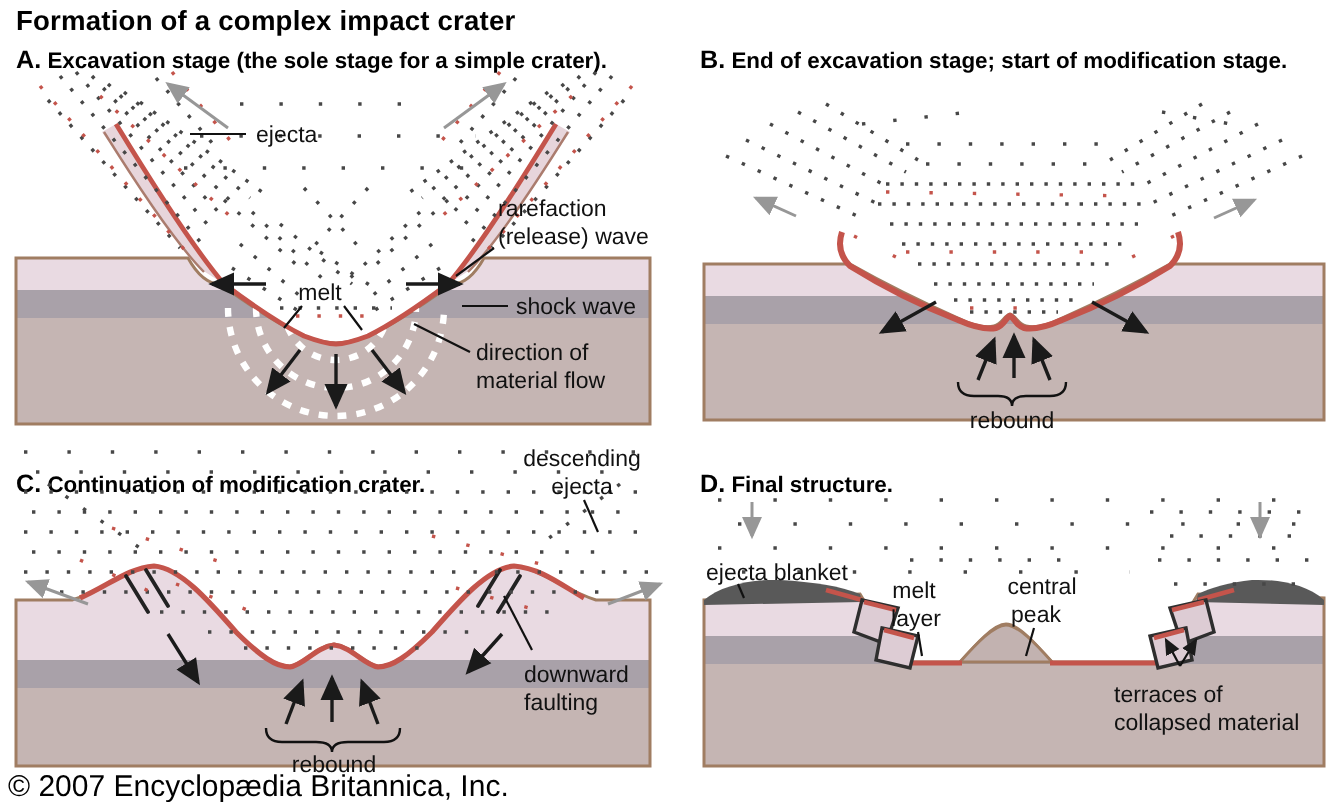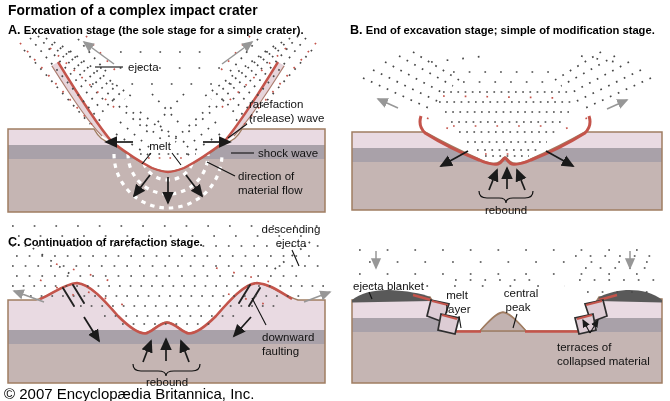--- a/index.html
+++ b/index.html
@@ -26,22 +26,23 @@
   .fault{stroke:#222;stroke-width:1.9;fill:none;stroke-linecap:round;}
 </style>
 </head>
 <body>
 
 <div id="stage">
 
   <div id="main-title" class="abs">Formation of a complex impact crater</div>
 
   <div id="heading-a" class="abs panel-heading"><span class="letter">A.</span><span> Excavation stage (the sole stage for a simple crater).</span></div>
-  <div id="heading-b" class="abs panel-heading"><span class="letter">B.</span><span> End of excavation stage; simple of modification stage.</span></div>
-  <div id="heading-c" class="abs panel-heading"><span class="letter">C.</span><span> Continuation of rarefaction stage.</span></div>
+  <div id="heading-b" class="abs panel-heading"><span class="letter">B.</span><span> End of excavation stage; start of modification stage.</span></div>
+  <div id="heading-c" class="abs panel-heading"><span class="letter">C.</span><span> Continuation of modification crater.</span></div>
+  <div id="heading-d" class="abs panel-heading"><span class="letter">D.</span><span> Final structure.</span></div>
 
   <svg style="left:0;top:36px" width="335" height="185" viewBox="0 0 335 185">
     <defs>
       <marker id="abA" markerWidth="9" markerHeight="9" refX="6.5" refY="4" orient="auto">
           <path d="M0,0.6 L7.6,4 L0,7.4 Z" fill="#1a1a1a"></path>
         </marker>
       <marker id="agA" markerWidth="9" markerHeight="9" refX="6.5" refY="4" orient="auto">
           <path d="M0,0.6 L7.6,4 L0,7.4 Z" fill="#979797"></path>
         </marker>
       <clipPath id="blkA">

